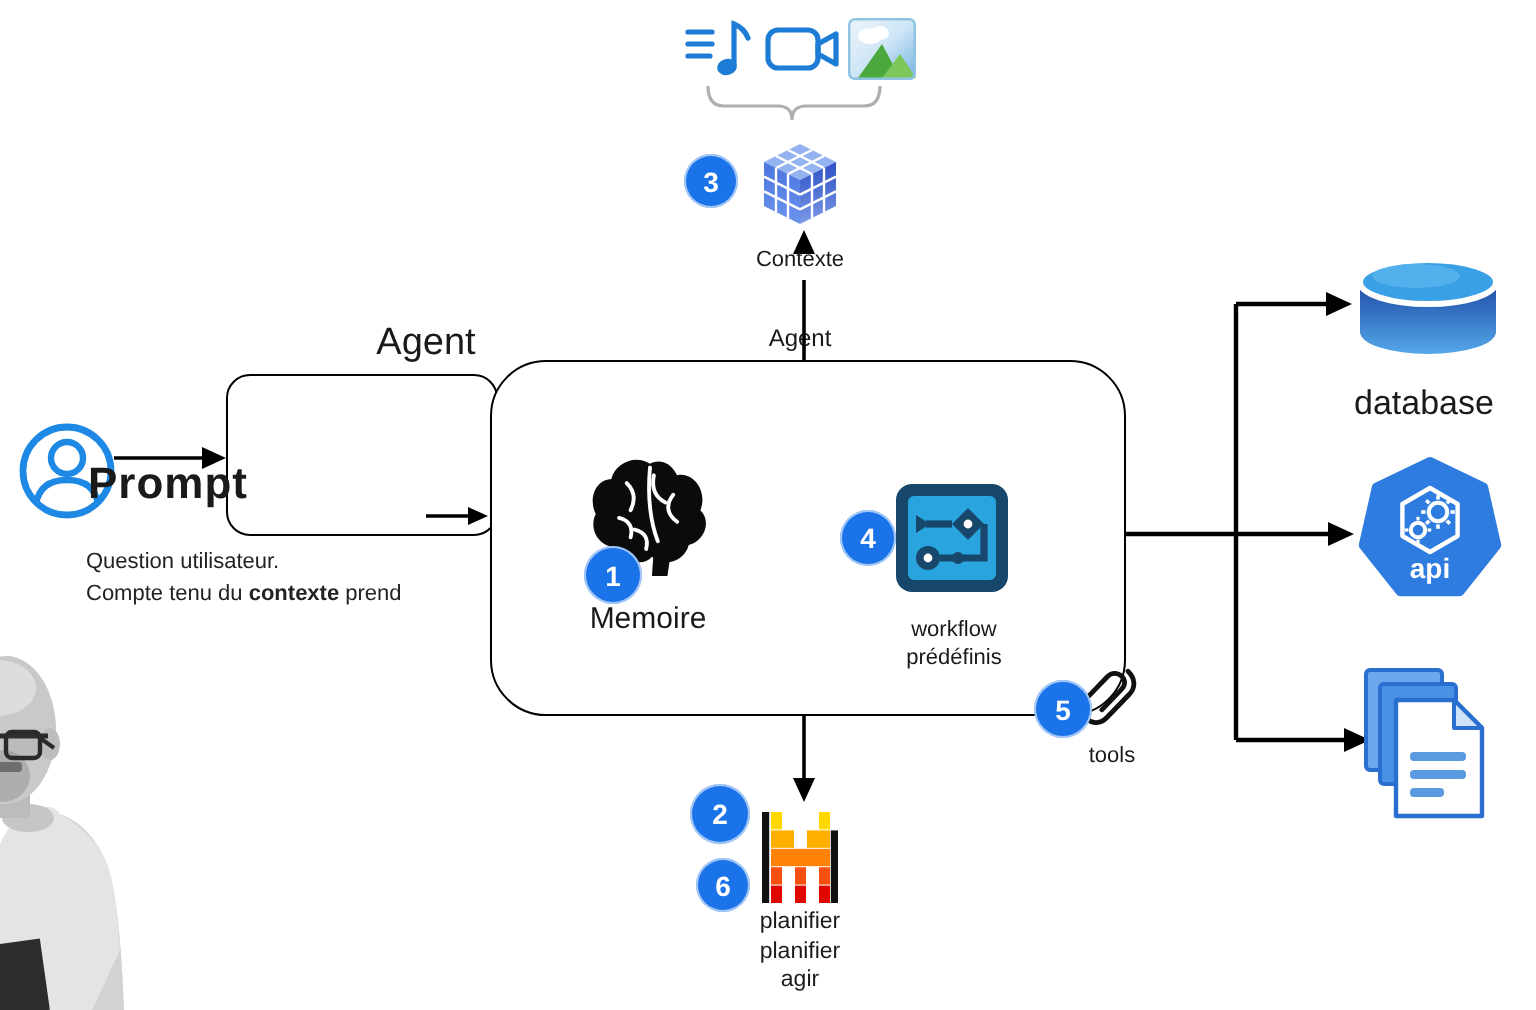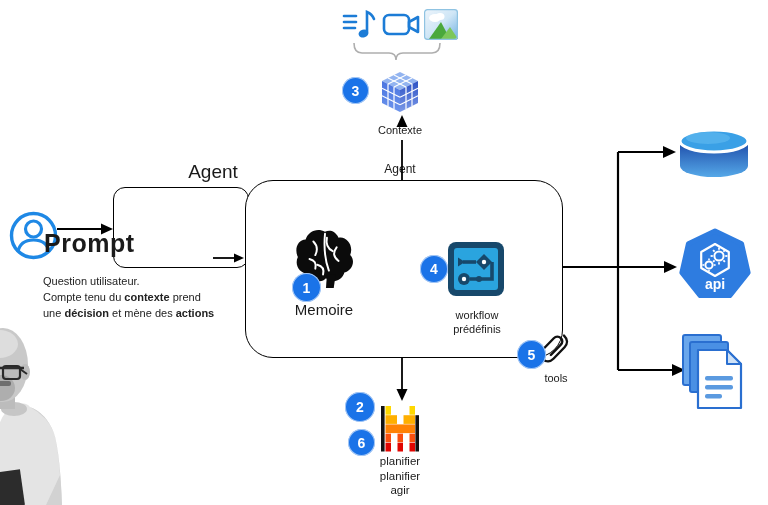--- a/index.html
+++ b/index.html
@@ -10,21 +10,21 @@
          display:flex;align-items:center;justify-content:center;
          font-weight:bold;font-size:14px;z-index:9;box-shadow:0 0 0 1px rgba(255,255,255,.6) inset;}
   .box{position:absolute;background:#fff;border:1.6px solid #000;z-index:2;}
   #small-agent-box{left:113px;top:187px;width:134px;height:79px;border-radius:12px;z-index:1;}
   #main-agent-box{left:245px;top:180px;width:316px;height:176px;border-radius:28px;z-index:2;}
   #overlay{position:absolute;left:0;top:0;z-index:4;pointer-events:none;}
   .icon{position:absolute;z-index:6;font-weight:bold;}
   #agent-label-big{left:168px;top:161px;width:90px;font-size:19px;z-index:3;}
   #agent-label-small{left:360px;top:162px;width:80px;font-size:12px;z-index:3;}
   #contexte-label{left:360px;top:124px;width:80px;font-size:11px;z-index:6;}
-  #prompt-label{left:44px;top:229px;font-size:25px;font-weight:bold;letter-spacing:.5px;z-index:7;text-align:left;}
+  #prompt-label{left:44px;top:229px;font-size:22px;font-weight:bold;letter-spacing:.5px;z-index:7;text-align:left;}
   #prompt-desc{position:absolute;left:43px;top:273px;width:200px;font-size:11px;line-height:16px;
                color:#222;text-align:left;z-index:6;}
   #prompt-desc .b{font-weight:bold;}
   #memoire-label{left:284px;top:301px;width:80px;font-size:15px;z-index:6;}
   #workflow-label{left:437px;top:308px;width:80px;font-size:11px;line-height:14px;z-index:6;}
   #tools-label{left:526px;top:372px;width:60px;font-size:11px;z-index:6;}
   #llm-label{left:360px;top:454px;width:80px;font-size:11.5px;line-height:14.5px;z-index:6;}
   #database-label{left:672px;top:192px;width:80px;font-size:17px;z-index:6;}
   #resources-label{left:666px;top:410px;width:90px;font-size:17px;z-index:6;}
 </style>
@@ -133,21 +133,20 @@
     <svg width="49" height="49" viewBox="0 0 49 49">
       <circle cx="24.5" cy="24.5" r="22" fill="#fff" stroke="#1e88e5" stroke-width="3.4"></circle>
       <circle cx="24.5" cy="18" r="8" fill="none" stroke="#1e88e5" stroke-width="3.2"></circle>
       <path d="M9,41 Q11,29 24.5,29 Q38,29 40,41" fill="none" stroke="#1e88e5" stroke-width="3.2"></path>
     </svg>
   </span>
   <div class="lbl" id="prompt-label">Prompt</div>
   <div id="prompt-desc">
     <div>Question utilisateur.</div>
     <div><span>Compte tenu du </span><span class="b">contexte</span><span> prend</span></div>
-    <div><span>une </span><span class="b">décision</span><span> et mène des </span><span class="b">actions</span></div>
   </div>
 
   <span class="icon" style="left:294px;top:227px;">
     <svg width="62" height="62" viewBox="0 0 64 62">
       <path d="M32,4 C24,-1 14,4 12,12 C4,12 0,22 4,30 C0,38 6,48 16,47 C18,54 28,58 33,52 C40,58 50,54 52,46 C60,44 64,34 58,28 C62,18 54,8 46,10 C42,2 36,2 32,4 Z" fill="#0b0b0b"></path>
       <path d="M34,48 L33,62 L41,62 L43,48 Z" fill="#0b0b0b"></path>
       <g stroke="#ffffff" stroke-width="2" fill="none" stroke-linecap="round">
         <path d="M20,14 Q26,20 22,28"></path>
           <path d="M34,10 Q32,20 40,24"></path>
         <path d="M44,20 Q38,28 46,34"></path>
@@ -225,20 +224,21 @@
         <linearGradient id="dbg" x1="0" y1="0" x2="0" y2="1">
           <stop offset="0" stop-color="#1d4aa8"></stop>
             <stop offset="1" stop-color="#55a8e8"></stop>
         </linearGradient>
       </defs>
       <path d="M2,13 L2,38 A34,11 0 0 0 70,38 L70,13 Z" fill="url(#dbg)"></path>
       <ellipse cx="36" cy="13" rx="34" ry="11" fill="#3aa0e6" stroke="#ffffff" stroke-width="3"></ellipse>
       <ellipse cx="30" cy="10" rx="22" ry="6" fill="#5cb6ee" opacity="0.7"></ellipse>
     </svg>
   </span>
+  <div class="lbl" id="database-label">database</div>
 
   <span class="icon" style="left:678px;top:228px;">
     <svg width="74" height="76" viewBox="0 0 74 72">
       <polygon points="37,1 63.6,13.8 70.1,42.6 51.8,65.6 22.2,65.6 3.9,42.6 10.4,13.8" fill="#2e7ce0" stroke="#2e7ce0" stroke-width="5" stroke-linejoin="round"></polygon>
       <polygon points="37,14 50.8,22 50.8,38 37,46 23.2,38 23.2,22" fill="none" stroke="#ffffff" stroke-width="2.2" stroke-linejoin="round"></polygon>
       <g stroke="#ffffff" fill="none">
         <circle cx="41" cy="26" r="4.6" stroke-width="2"></circle>
         <g stroke-width="1.8">
           <path d="M41,19.8 L41,17.6"></path>
             <path d="M41,32.2 L41,34.4"></path>

